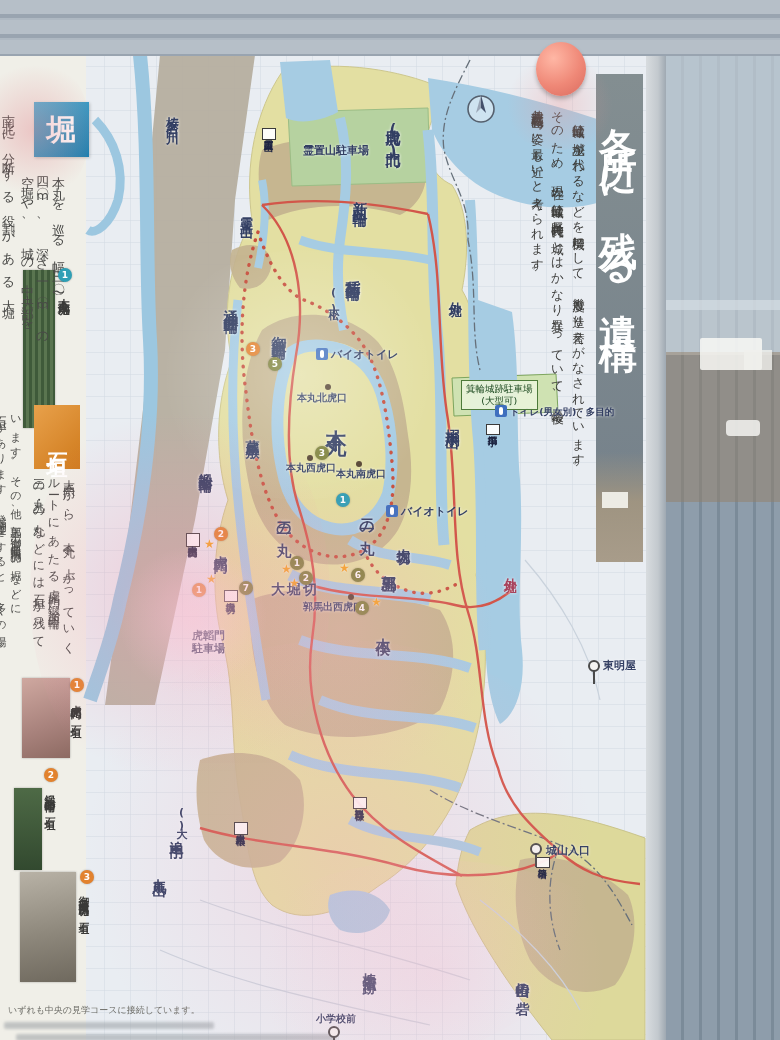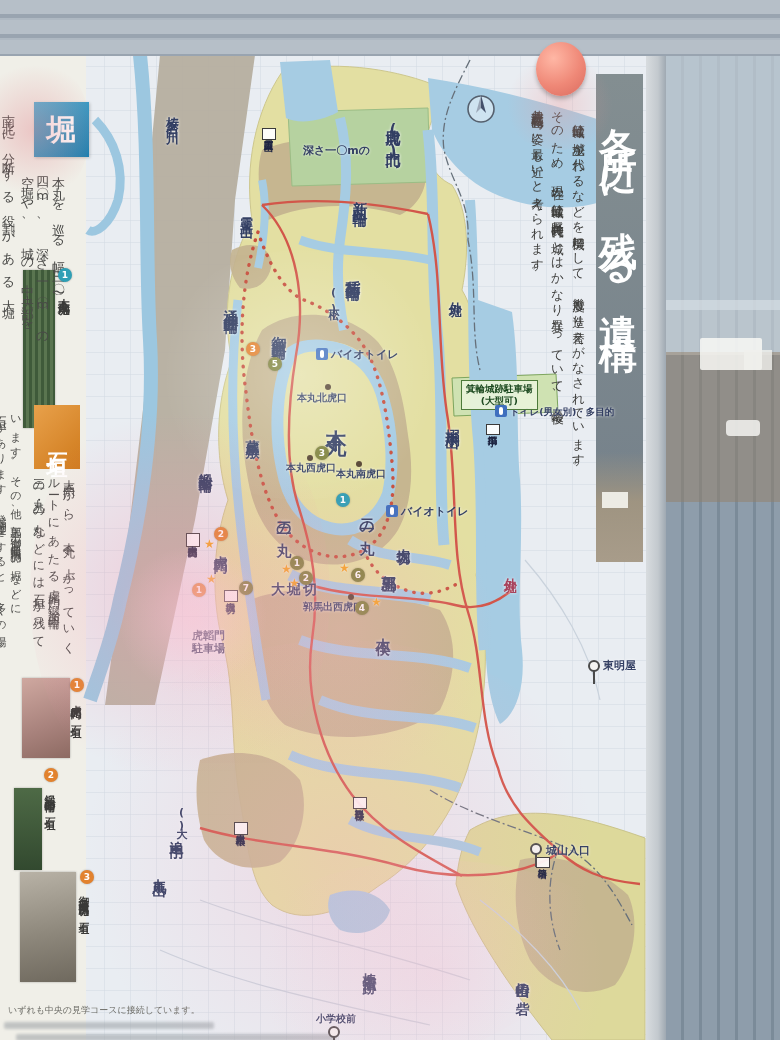--- a/index.html
+++ b/index.html
@@ -25,21 +25,21 @@
   #mapsvg{position:absolute;left:0;top:0;z-index:2;pointer-events:none;}
   
   .vlab{position:absolute;writing-mode:vertical-rl;text-orientation:upright;color:#333f63;
         font-weight:600;z-index:6;line-height:1;text-shadow:0 0 3px rgba(255,255,255,.85);}
   .hlab{position:absolute;color:#333f63;font-weight:600;z-index:6;white-space:nowrap;
         text-shadow:0 0 3px rgba(255,255,255,.85);}
   .vbox{position:absolute;writing-mode:vertical-rl;text-orientation:upright;z-index:7;
         background:rgba(255,255,255,.93);border:1px solid #3a3a3a;color:#1c2340;
         font-size:9.5px;font-weight:700;padding:3px 1px;letter-spacing:1px;line-height:1;}
   .gbox{position:absolute;z-index:7;background:rgba(232,242,216,.95);border:1.5px solid #4d7a3a;
-        color:#1d4a20;font-size:9.5px;font-weight:700;text-align:center;line-height:1.25;padding:2px 4px;}
+        color:#1d4a20;font-size:9.5px;font-weight:400;text-align:center;line-height:1.25;padding:2px 4px;}
   .marker{position:absolute;z-index:9;width:14px;height:14px;border-radius:50%;color:#fff;
         font-size:9px;font-weight:700;text-align:center;line-height:14px;box-shadow:0 0 2px rgba(0,0,0,.3);}
   .m-olive{background:#7c8038;} .m-orange{background:#e2822e;} .m-teal{background:#2f9fb5;}
   .star{position:absolute;z-index:8;color:#f2a31f;font-size:12px;line-height:1;text-shadow:0 0 2px #fff;}
   .tdot{position:absolute;z-index:8;width:6px;height:6px;border-radius:50%;background:#52402e;}
   .busstop{position:absolute;z-index:8;width:12px;height:24px;}
   .bs-head{position:absolute;left:0;top:0;width:8px;height:8px;border:2px solid #4a4a4a;border-radius:50%;background:#f4f4f2;}
   .bs-pole{position:absolute;left:5px;top:11px;width:2px;height:13px;background:#4a4a4a;}
   .toileticon{position:absolute;z-index:8;width:12px;height:12px;background:#3f6fbe;border-radius:2px;}
   .toileticon::after{content:"";position:absolute;left:4px;top:2px;width:4px;height:8px;background:#fff;border-radius:2px;}
@@ -226,21 +226,21 @@
   <div class="vlab" style="left:381px;top:562px;font-size:15px;letter-spacing:2px;">郭馬出</div>
   <div class="vlab" style="left:375px;top:626px;font-size:15px;letter-spacing:3px;">木俣</div>
   <div class="vlab" style="left:214px;top:545px;font-size:14px;letter-spacing:2px;">虎韜門</div>
   <div class="vlab" style="left:504px;top:568px;font-size:13px;letter-spacing:3px;color:#a8435c;">外堀</div>
   <div class="vlab" style="left:176px;top:806px;font-size:11px;">(大)</div>
   <div class="vlab" style="left:170px;top:830px;font-size:14px;letter-spacing:2px;">追手門</div>
   <div class="vlab" style="left:153px;top:868px;font-size:14px;letter-spacing:2px;">丸馬出</div>
   <div class="vlab" style="left:363px;top:962px;font-size:14px;letter-spacing:2px;">椿名沼跡</div>
   <div class="vlab" style="left:516px;top:972px;font-size:14px;letter-spacing:1px;">椿山の砦</div>
 
-  <div class="hlab" style="left:303px;top:143px;font-size:11px;">深さ一〇mの</div>
+  <div class="hlab" style="left:303px;top:143px;font-size:11px;">霊置山駐車場</div>
   <div class="hlab" style="left:297px;top:391px;font-size:10px;">本丸北虎口</div>
   <div class="hlab" style="left:286px;top:461px;font-size:10px;">本丸西虎口</div>
   <div class="hlab" style="left:336px;top:467px;font-size:10px;">本丸南虎口</div>
   <div class="hlab" style="left:303px;top:600px;font-size:10px;">郭馬出西虎口</div>
   <div class="hlab" style="left:271px;top:581px;font-size:14px;letter-spacing:2px;">大堀切</div>
   <div class="hlab" style="left:192px;top:628px;font-size:11px;">虎韜門</div>
   <div class="hlab" style="left:192px;top:641px;font-size:11px;">駐車場</div>
   <div class="hlab" style="left:331px;top:347px;font-size:11px;">バイオトイレ</div>
   <div class="hlab" style="left:401px;top:504px;font-size:11px;">バイオトイレ</div>
   <div class="hlab" style="left:510px;top:406px;font-size:9.5px;">トイレ(男女別)・多目的</div>

